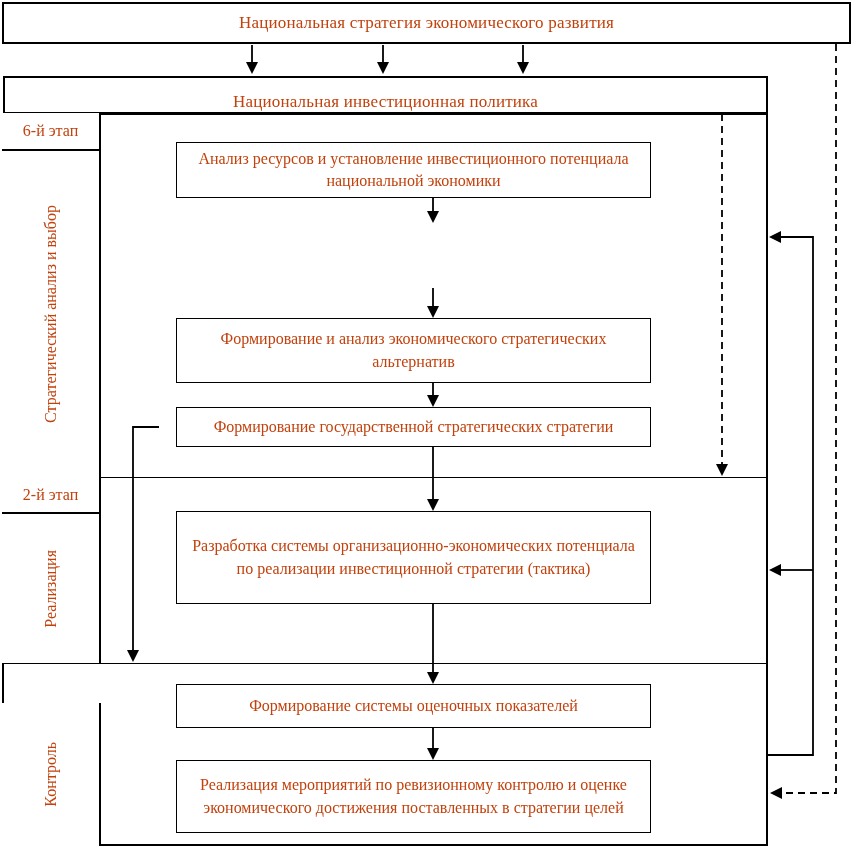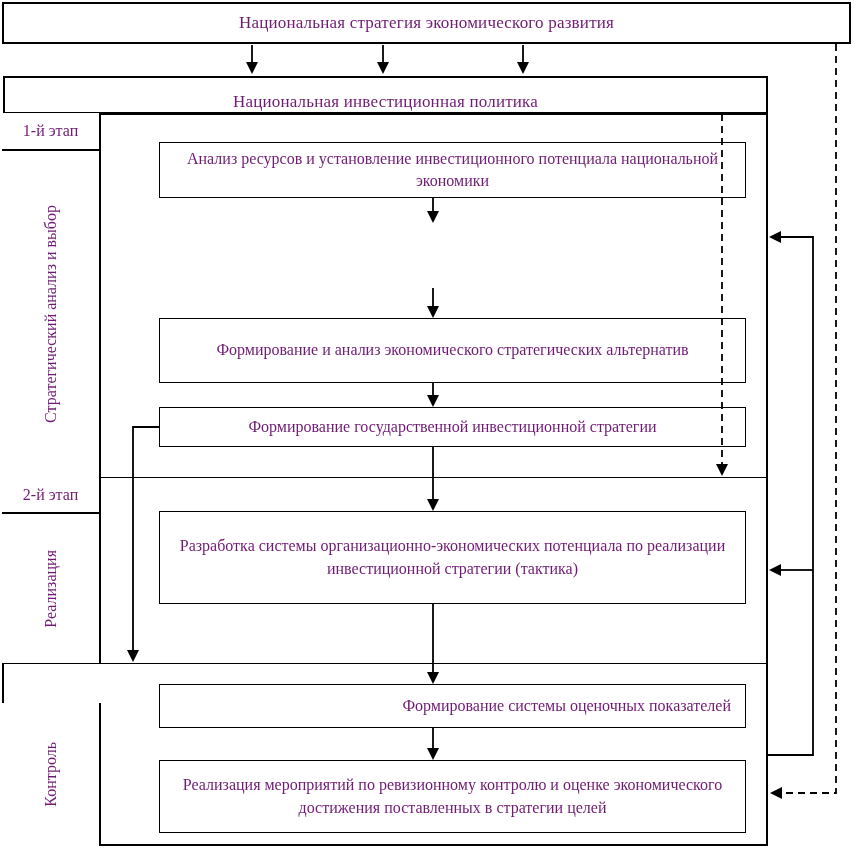--- a/index.html
+++ b/index.html
@@ -1,26 +1,26 @@
 <!DOCTYPE html>
 <html><head>
 <meta charset="utf-8">
 <style>
   html,body{margin:0;padding:0;background:#ffffff;}
   #diagram{
     position:relative;width:855px;height:852px;background:#ffffff;
-    font-family:"Liberation Serif","DejaVu Serif",serif;color:#701a75;
+    font-family:"Liberation Serif","DejaVu Serif",serif;color:#c2410c;
     overflow:hidden;
   }
   .abs{position:absolute;box-sizing:border-box;}
   .bordered{border:2px solid #000;background:#fff;}
   .titlebox{display:flex;align-items:center;justify-content:center;
     text-align:center;font-size:17px;letter-spacing:.2px;}
   .pbox{
-    left:159px;width:587px;border:1.6px solid #000;background:#fff;
+    left:176px;width:475px;border:1.6px solid #000;background:#fff;
     display:flex;align-items:center;justify-content:center;text-align:center;
     font-size:16px;line-height:1.38;padding:2px 14px;
   }
   .stage-label{
     left:2px;width:99px;border-right:2px solid #000;border-bottom:2px solid #000;
     background:#fff;display:flex;align-items:center;justify-content:center;
     font-size:16px;
   }
   .stage-name{
     left:2px;width:99px;border-right:2px solid #000;background:#fff;
@@ -42,21 +42,21 @@
   <div class="abs bordered titlebox" style="left:3px;top:76px;width:765px;height:38px;align-items:flex-end;">
     <span>Национальная инвестиционная политика</span>
   </div>
 
   <div class="abs" style="left:2px;top:113px;width:766px;height:733px;border:2px solid #000;"></div>
 
   <div class="abs sep" style="top:477px;"></div>
   <div class="abs sep" style="top:663px;"></div>
 
   <div class="abs stage-label" style="top:113px;height:38px;">
-    <span>1-й этап</span>
+    <span>6-й этап</span>
   </div>
   <div class="abs stage-name" style="top:151px;height:326px;">
     <span class="vtext">Стратегический анализ и  выбор</span>
   </div>
 
   <div class="abs stage-label" style="top:477px;height:37px;">
     <span>2-й этап</span>
   </div>
   <div class="abs stage-name" style="top:514px;height:149px;">
     <span class="vtext">Реализация</span>
@@ -66,26 +66,26 @@
     <span class="vtext">Контроль</span>
   </div>
 
   <div class="abs pbox" style="top:142px;height:56px;">
     <span>Анализ ресурсов и установление инвестиционного потенциала национальной экономики</span>
   </div>
   <div class="abs pbox" style="top:318px;height:65px;">
     <span>Формирование  и анализ экономического стратегических альтернатив</span>
   </div>
   <div class="abs pbox" style="top:407px;height:40px;">
-    <span>Формирование  государственной инвестиционной  стратегии</span>
+    <span>Формирование  государственной стратегических  стратегии</span>
   </div>
   <div class="abs pbox" style="top:511px;height:93px;">
     <span>Разработка системы организационно-экономических потенциала по реализации инвестиционной стратегии (тактика)</span>
   </div>
-  <div class="abs pbox" style="top:684px;height:44px;justify-content:flex-end;">
+  <div class="abs pbox" style="top:684px;height:44px;">
     <span>Формирование системы оценочных показателей</span>
   </div>
   <div class="abs pbox" style="top:760px;height:73px;">
     <span>Реализация мероприятий по ревизионному контролю и оценке экономического достижения поставленных  в стратегии целей</span>
   </div>
 
   <svg id="overlay" width="855" height="852" viewBox="0 0 855 852">
     <g stroke="#000" stroke-width="1.8" fill="#000">
 
       <g>

